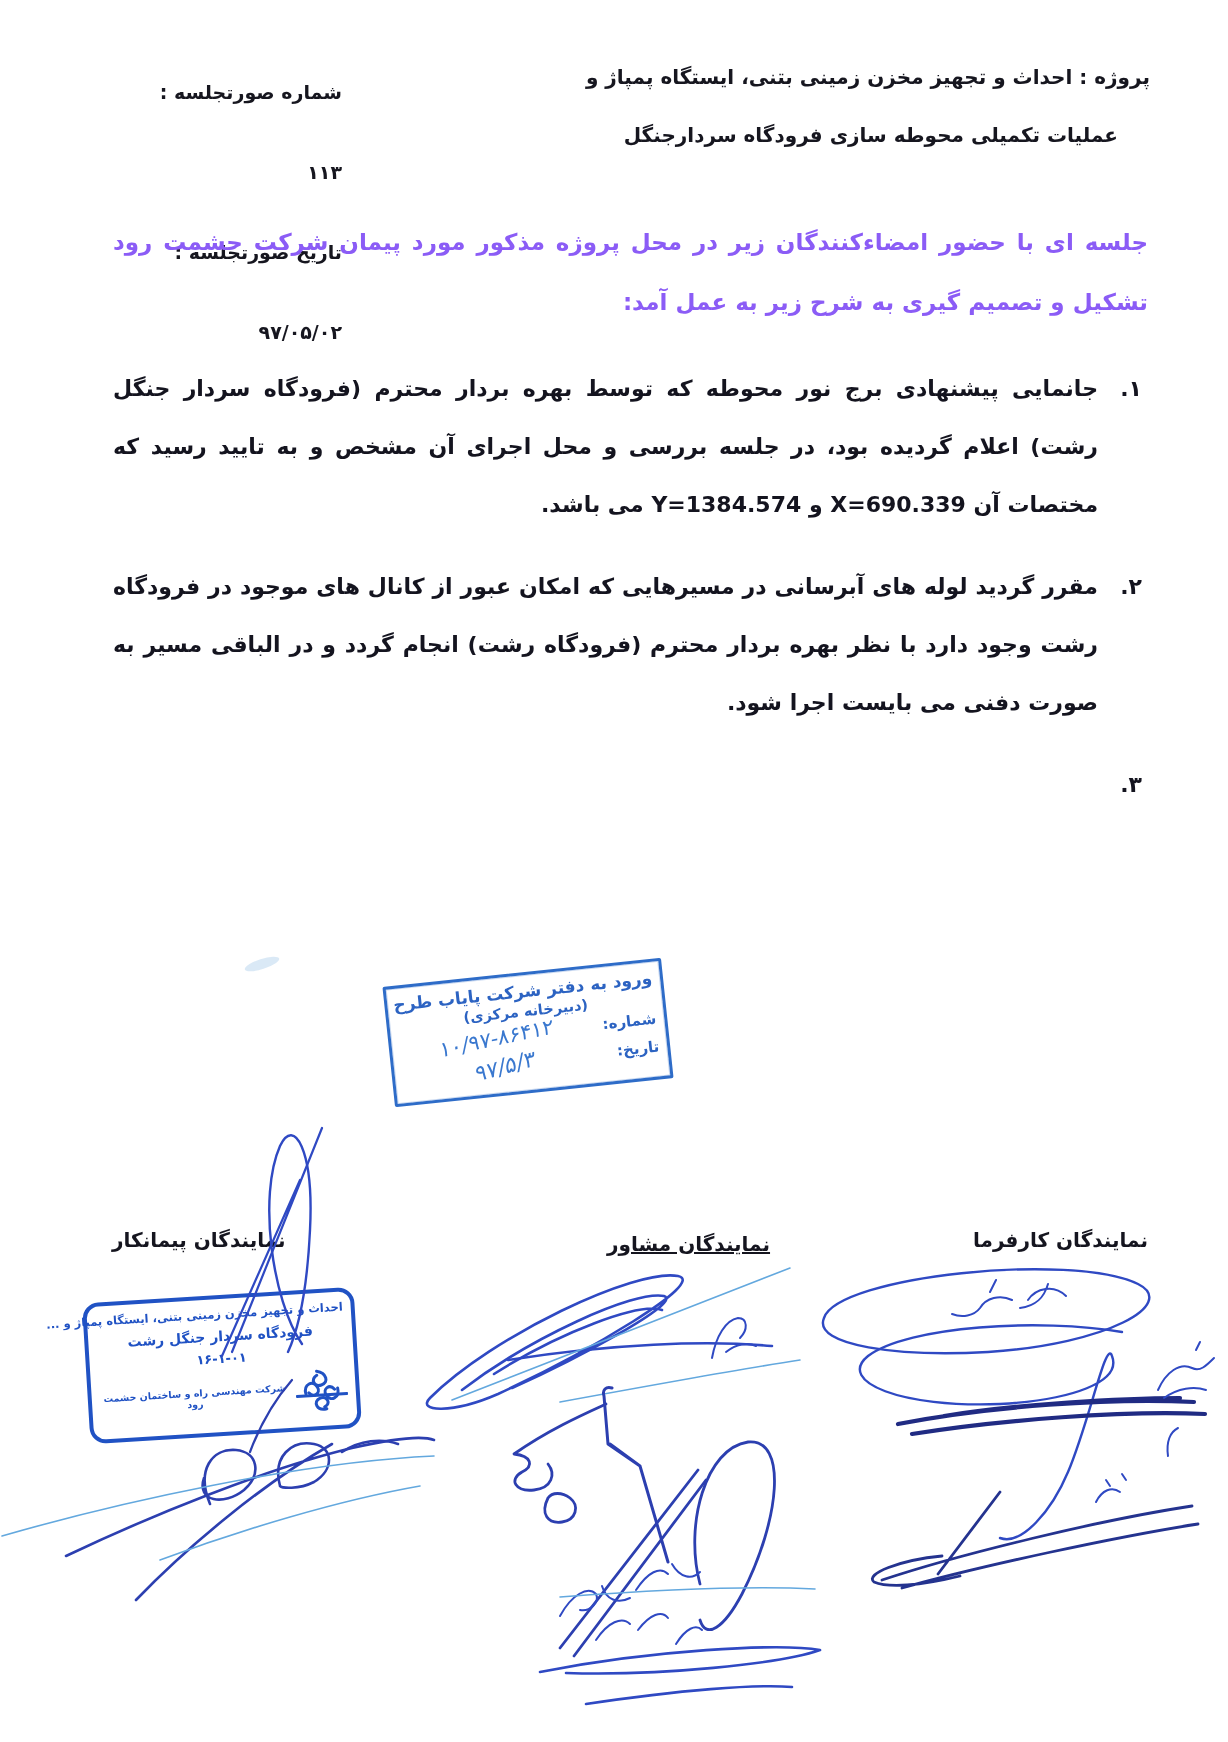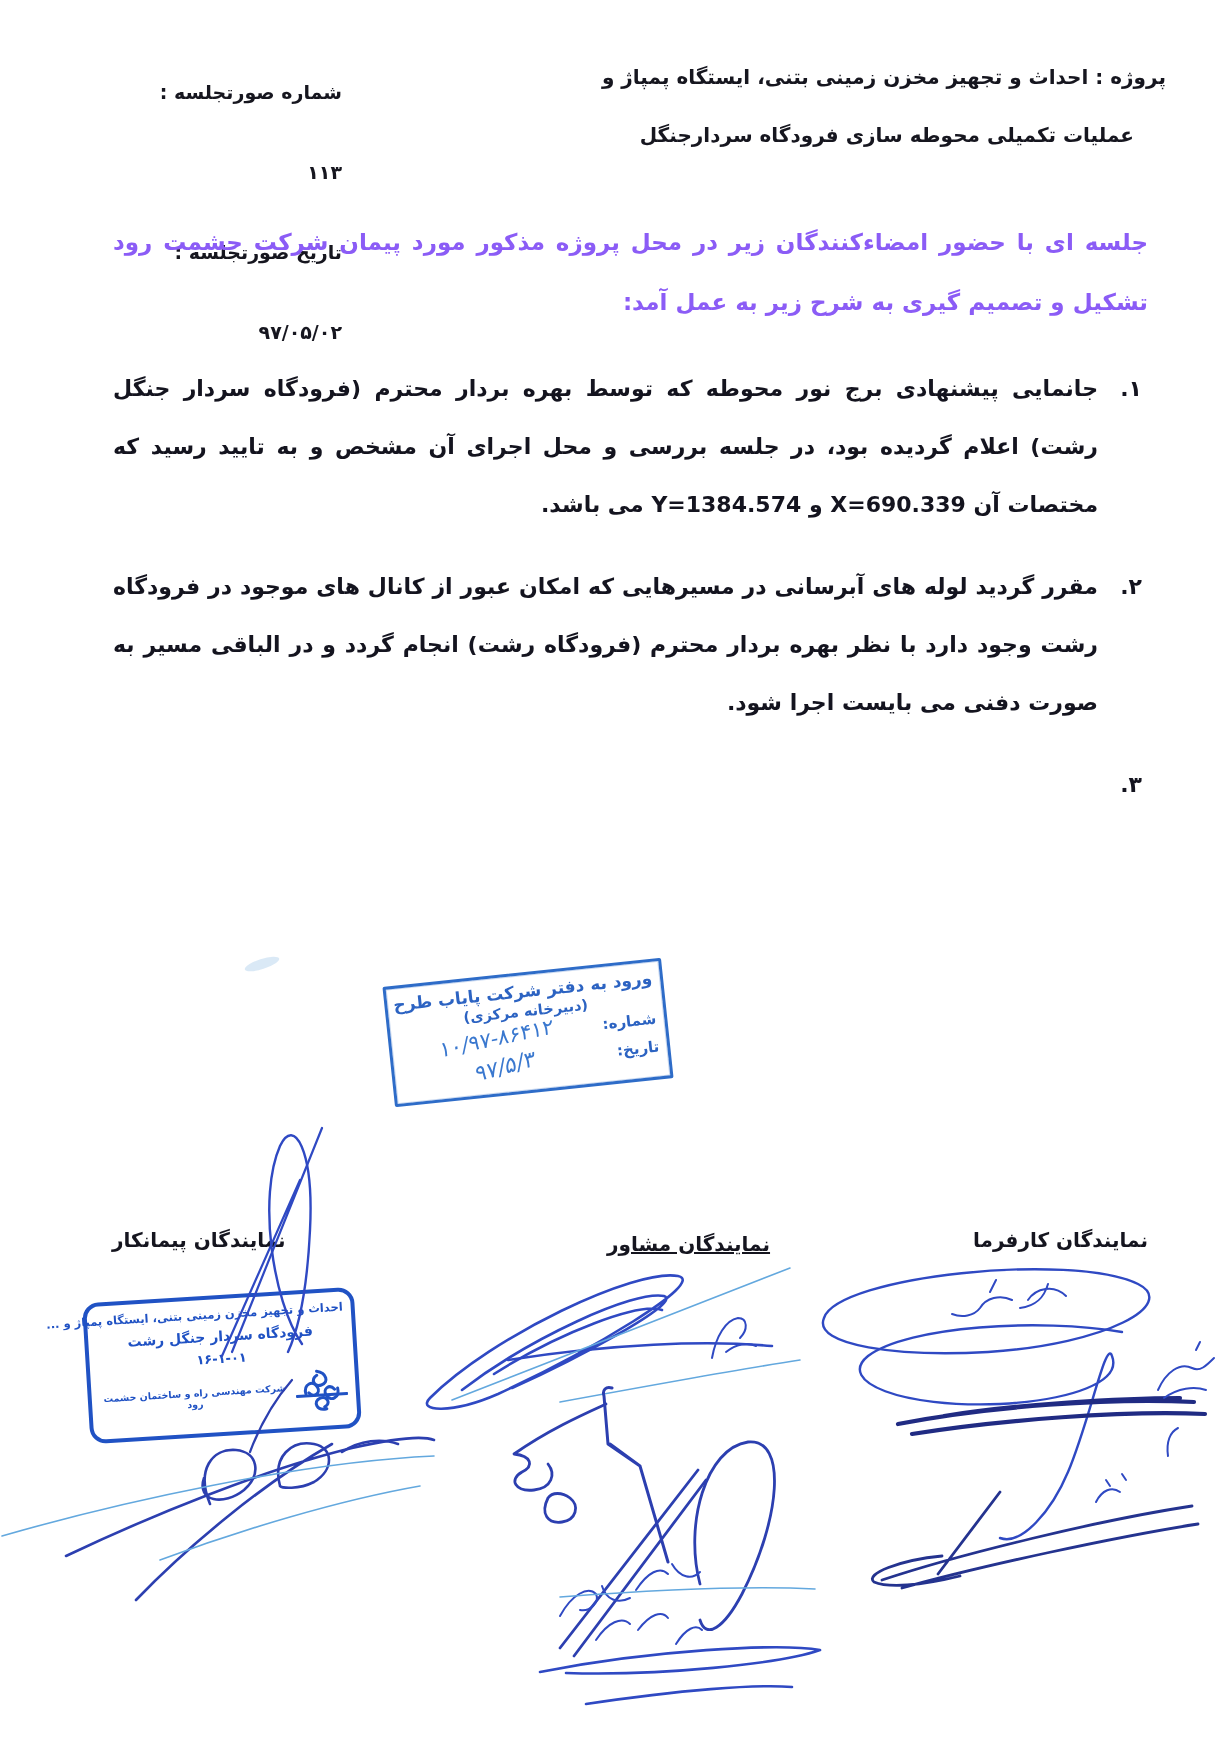--- a/index.html
+++ b/index.html
@@ -7,21 +7,21 @@
     position:relative;
     width:1228px;height:1742px;
     margin:0 auto;
     background:#ffffff;
     overflow:hidden;
     font-family:"DejaVu Sans","Liberation Sans",sans-serif;
     color:#1b1b28;
   }
   
   .hdr-project{
-    position:absolute;top:48px;right:62px;
+    position:absolute;top:48px;right:78px;
     direction:rtl;text-align:right;
     font-size:20px;font-weight:bold;line-height:58px;
     color:#16161f;
   }
   .hdr-project .l2{margin-right:32px;}
   .hdr-meta{
     position:absolute;top:52px;left:132px;width:210px;
     direction:rtl;text-align:right;
     font-size:19px;font-weight:bold;line-height:80px;
     color:#16161f;

